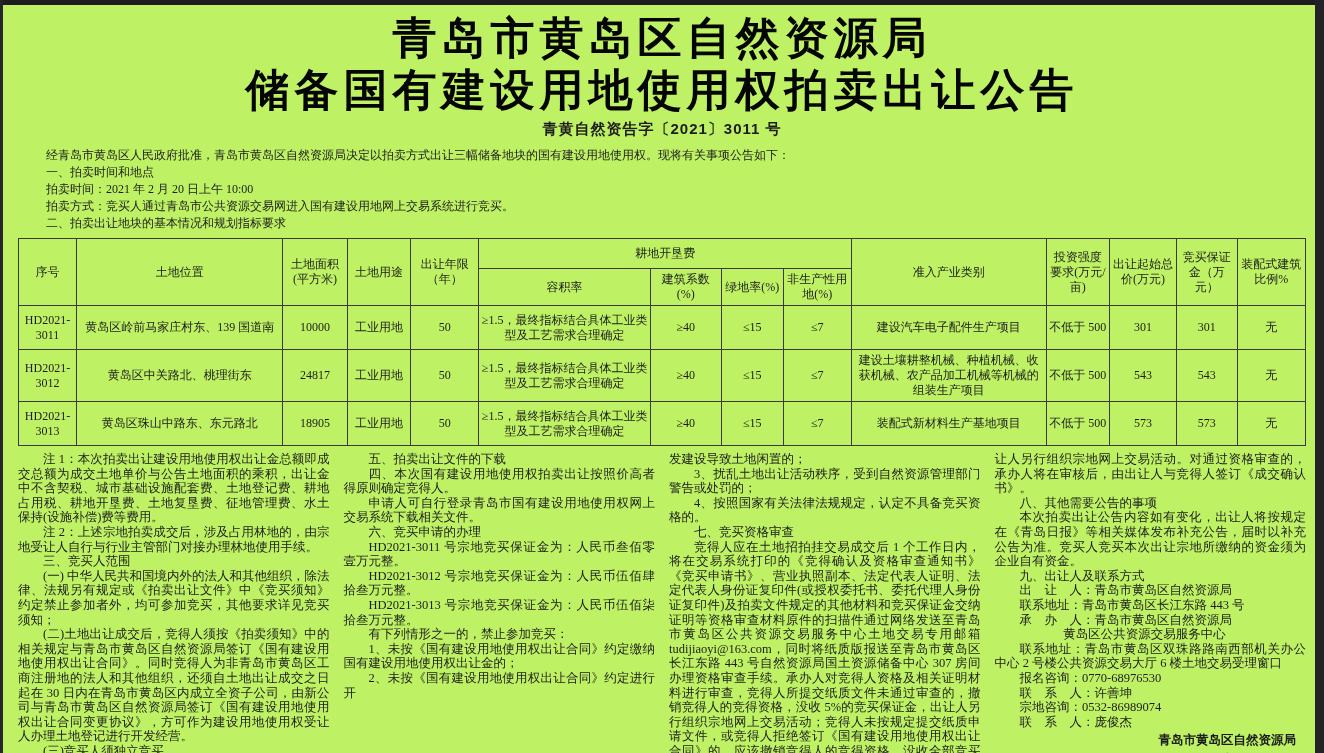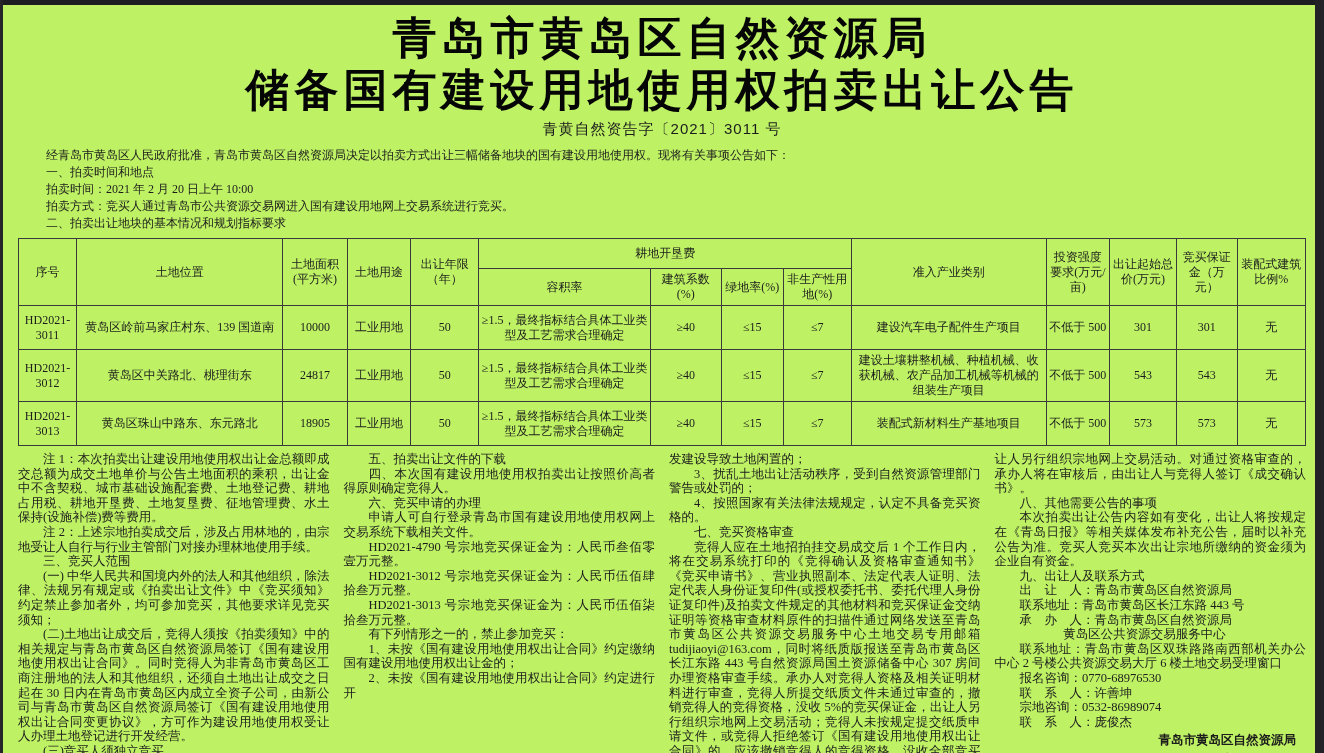--- a/index.html
+++ b/index.html
@@ -7,21 +7,21 @@
   body { width:1324px; height:753px; position:relative; overflow:hidden;
          font-family:"Liberation Serif", serif; color:#1c1c1c; }
   .page { position:absolute; inset:0; background:#bef264; }
   .edge-top    { position:absolute; left:0; top:0; width:1316px; height:5px; background:#1e1e22; }
   .edge-left   { position:absolute; left:0; top:0; width:3px; height:753px; background:#26262a; }
   .edge-right  { position:absolute; right:0; top:0; width:9px; height:753px; background:#232327; }
 
   .masthead { text-align:center; padding-top:12px; }
   .title-line { font-family:"Liberation Sans", sans-serif; font-weight:900;
                 font-size:44px; line-height:52px; letter-spacing:5px; color:#050505; }
-  .doc-no { font-family:"Liberation Sans", sans-serif; font-weight:400;
+  .doc-no { font-family:"Liberation Sans", sans-serif; font-weight:700;
             font-size:15px; margin-top:4px; letter-spacing:1px; }
 
   .intro { margin:8px 22px 6px 22px; font-size:12px; line-height:17px; }
   .intro p { text-indent:2em; }
 
   table.land { border-collapse:collapse; width:1288px; margin:4px 18px 6px 18px;
                table-layout:fixed; font-size:12px; }
   table.land th, table.land td { border:1px solid #3a3a3a; text-align:center;
                vertical-align:middle; padding:3px 2px; line-height:15px; font-weight:normal; }
   table.land thead th { height:30px; }
@@ -152,23 +152,23 @@
       <p>注 1：本次拍卖出让建设用地使用权出让金总额即成交总额为成交土地单价与公告土地面积的乘积，出让金中不含契税、城市基础设施配套费、土地登记费、耕地占用税、耕地开垦费、土地复垦费、征地管理费、水土保持(设施补偿)费等费用。</p>
       <p>注 2：上述宗地拍卖成交后，涉及占用林地的，由宗地受让人自行与行业主管部门对接办理林地使用手续。</p>
       <p>三、竞买人范围</p>
       <p>(一) 中华人民共和国境内外的法人和其他组织，除法律、法规另有规定或《拍卖出让文件》中《竞买须知》约定禁止参加者外，均可参加竞买，其他要求详见竞买须知；</p>
       <p>(二)土地出让成交后，竞得人须按《拍卖须知》中的相关规定与青岛市黄岛区自然资源局签订《国有建设用地使用权出让合同》。同时竞得人为非青岛市黄岛区工商注册地的法人和其他组织，还须自土地出让成交之日起在 30 日内在青岛市黄岛区内成立全资子公司，由新公司与青岛市黄岛区自然资源局签订《国有建设用地使用权出让合同变更协议》，方可作为建设用地使用权受让人办理土地登记进行开发经营。</p>
       <p>(三)竞买人须独立竞买。</p>
     </div>
     <div class="bcol">
       <p>五、拍卖出让文件的下载</p>
       <p>四、本次国有建设用地使用权拍卖出让按照价高者得原则确定竞得人。</p>
+      <p>申请人可自行登录青岛市国有建设用地使用权网上交易系统下载相关文件。</p>
       <p>六、竞买申请的办理</p>
-      <p>申请人可自行登录青岛市国有建设用地使用权网上交易系统下载相关文件。</p>
-      <p>HD2021-4790 号宗地竞买保证金为：人民币叁佰零壹万元整。</p>
+      <p>HD2021-3011 号宗地竞买保证金为：人民币叁佰零壹万元整。</p>
       <p>HD2021-3012 号宗地竞买保证金为：人民币伍佰肆拾叁万元整。</p>
       <p>HD2021-3013 号宗地竞买保证金为：人民币伍佰柒拾叁万元整。</p>
       <p>有下列情形之一的，禁止参加竞买：</p>
       <p>1、未按《国有建设用地使用权出让合同》约定缴纳国有建设用地使用权出让金的；</p>
       <p>2、未按《国有建设用地使用权出让合同》约定进行开</p>
     </div>
     <div class="bcol">
       <p class="flush">发建设导致土地闲置的；</p>
       <p>3、扰乱土地出让活动秩序，受到自然资源管理部门警告或处罚的；</p>
       <p>4、按照国家有关法律法规规定，认定不具备竞买资格的。</p>

